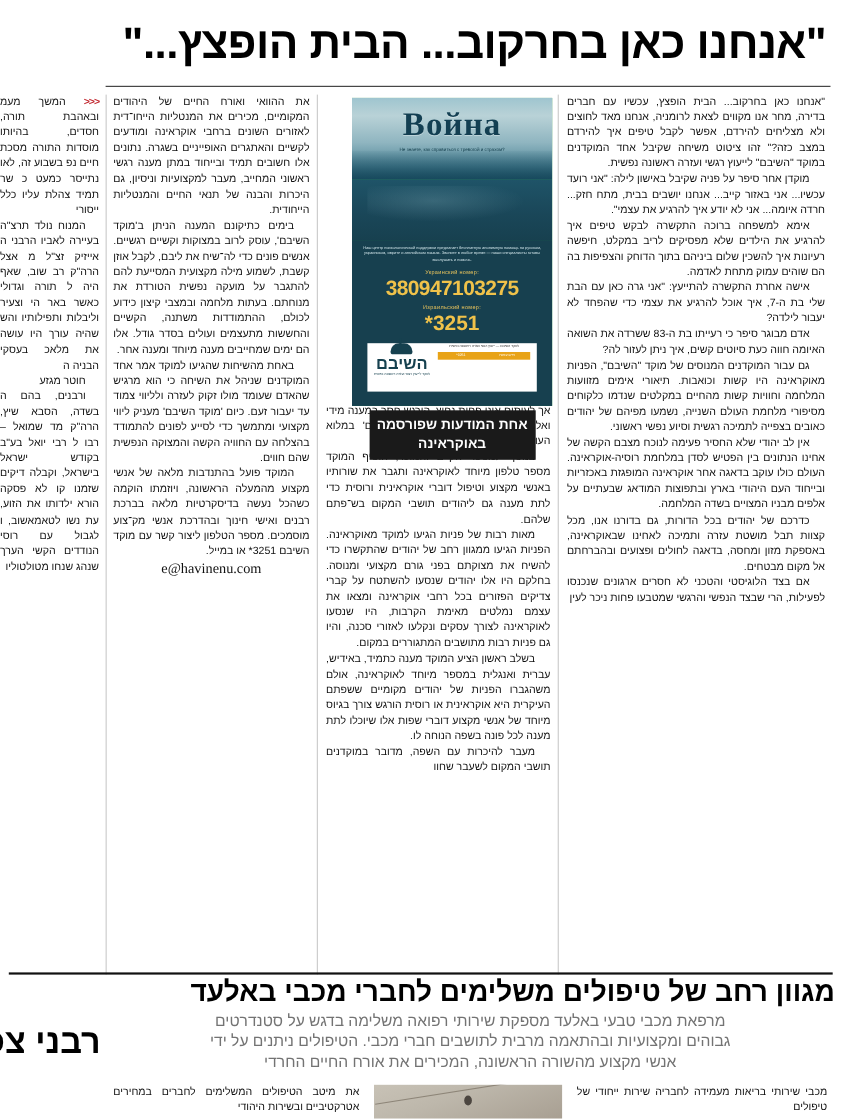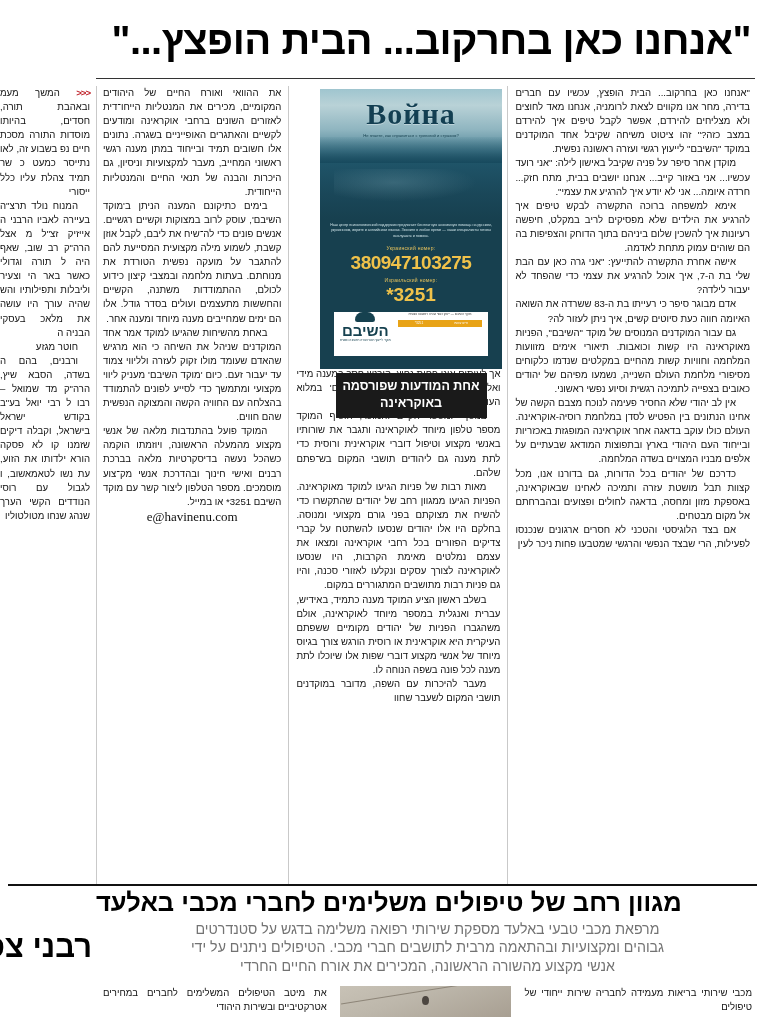--- a/index.html
+++ b/index.html
@@ -221,21 +221,21 @@
     border-top: 2px solid #111;
   }
   .bottom-wrap {
     position: absolute;
     top: 888px; left: 0; right: 6px;
     padding-left: 96px;
   }
   .bottom-headline {
     font-size: 25.5px;
     font-weight: bold;
-    text-align: left;
+    text-align: right;
     color: #000;
     line-height: 1.12;
     white-space: nowrap;
     margin-bottom: 3px;
   }
   .bottom-deck {
     font-size: 14.2px;
     line-height: 18.5px;
     text-align: center;
     color: #737373;

